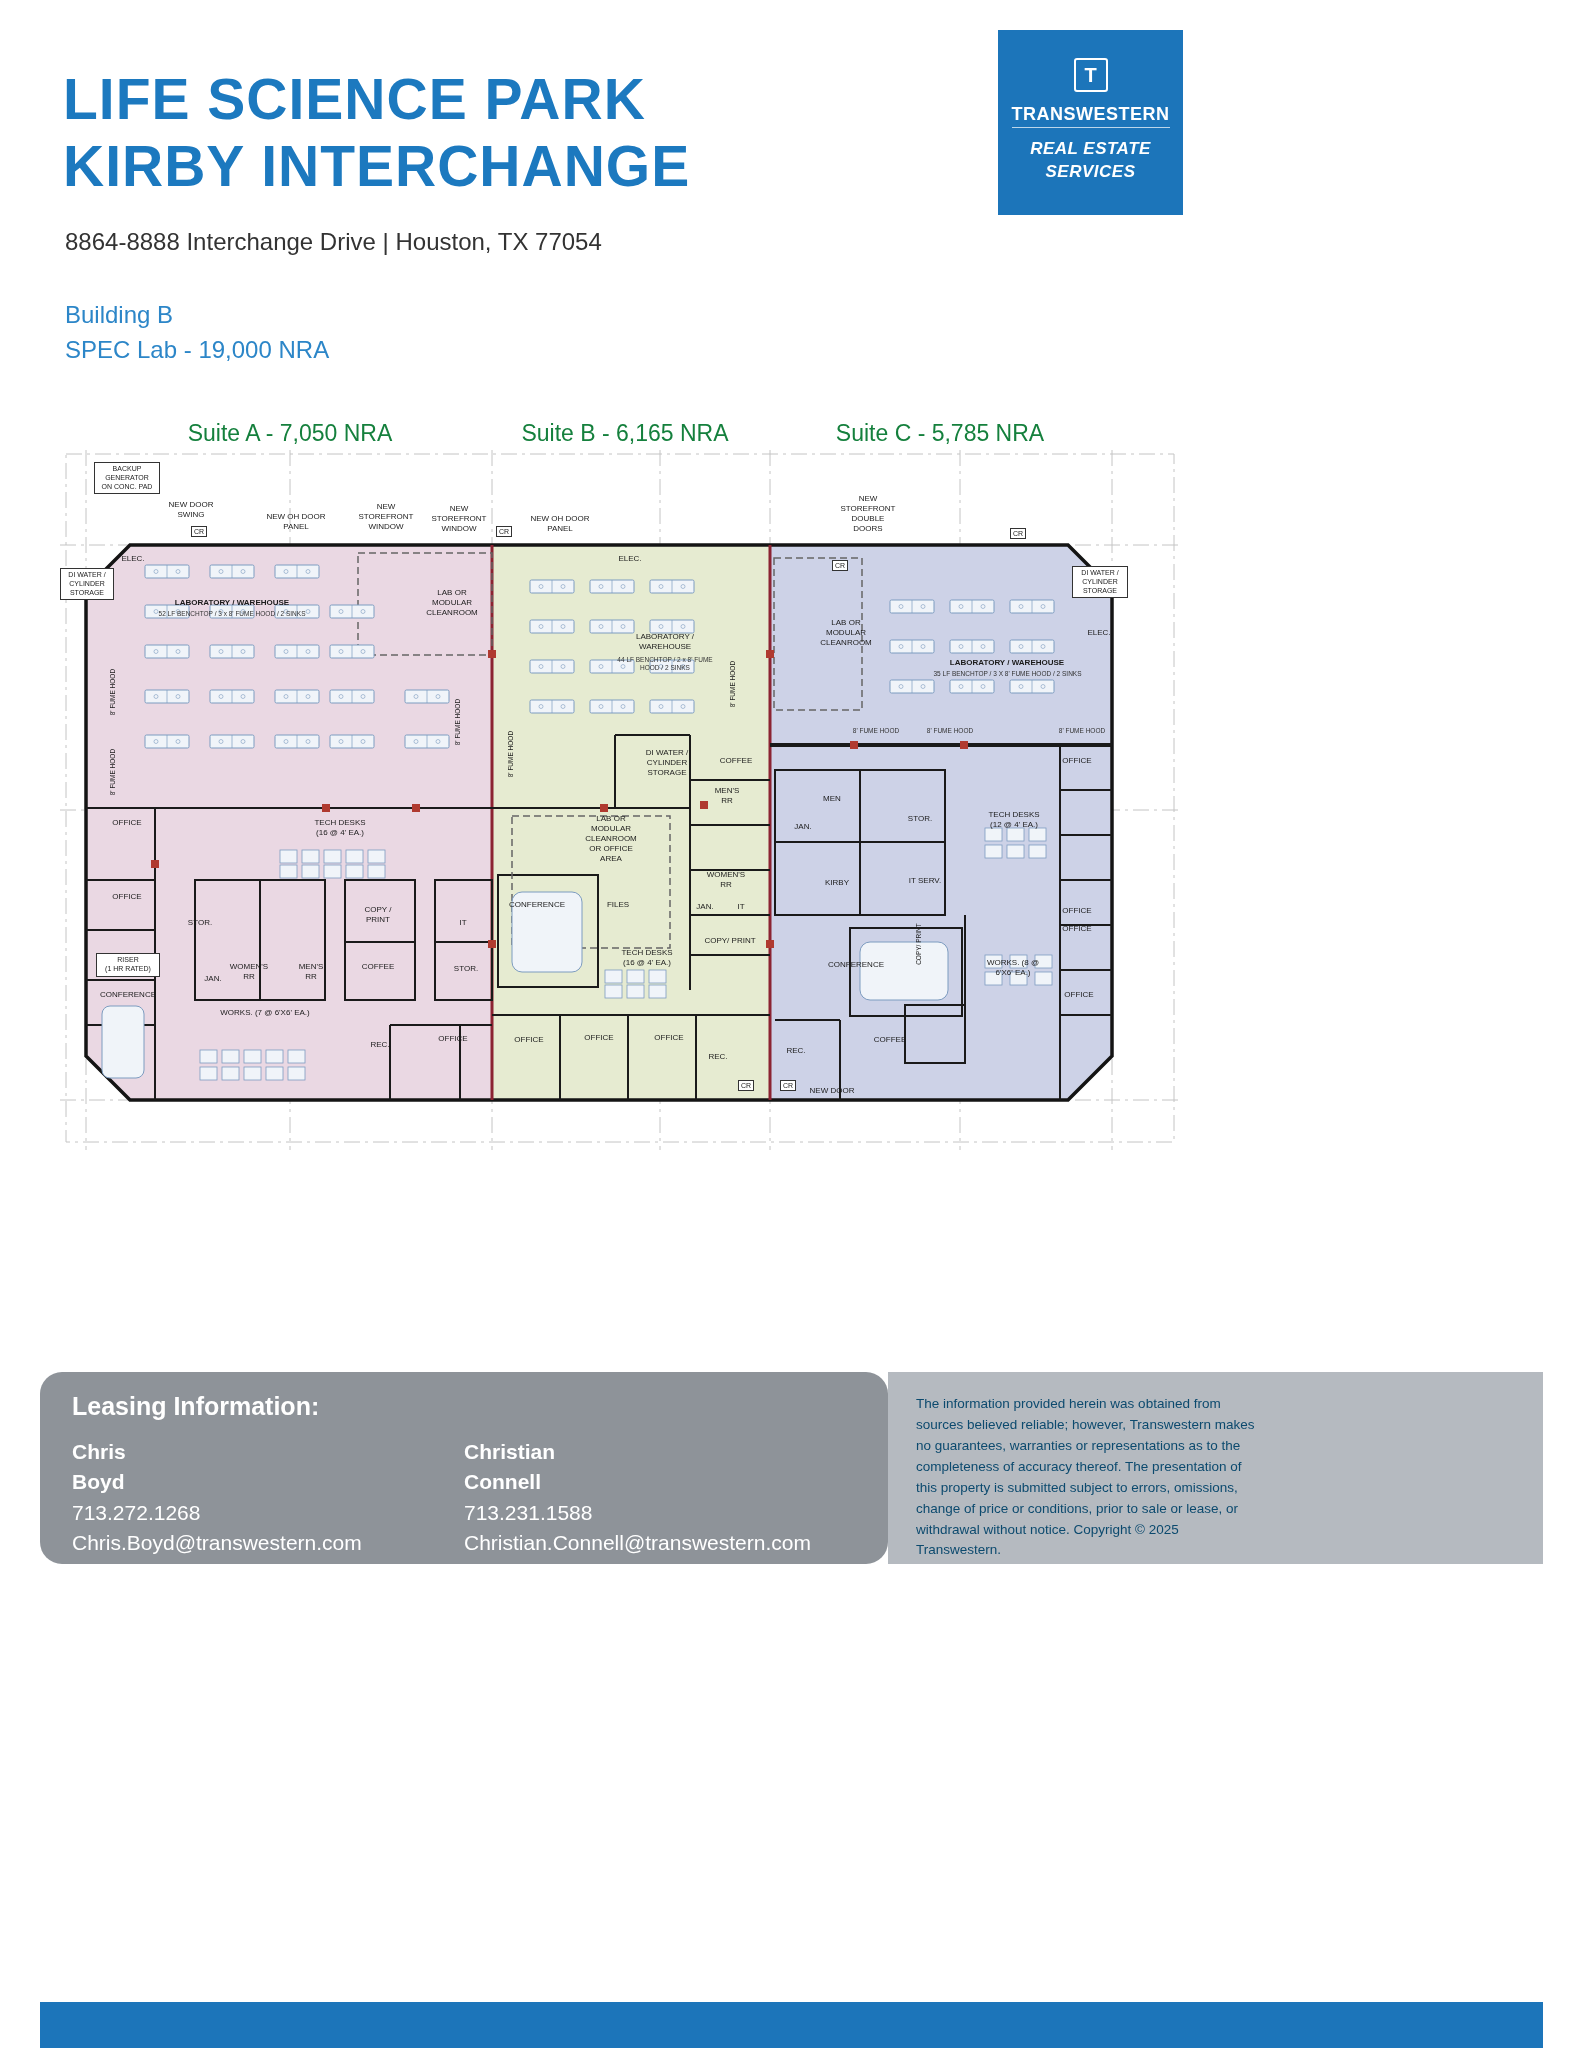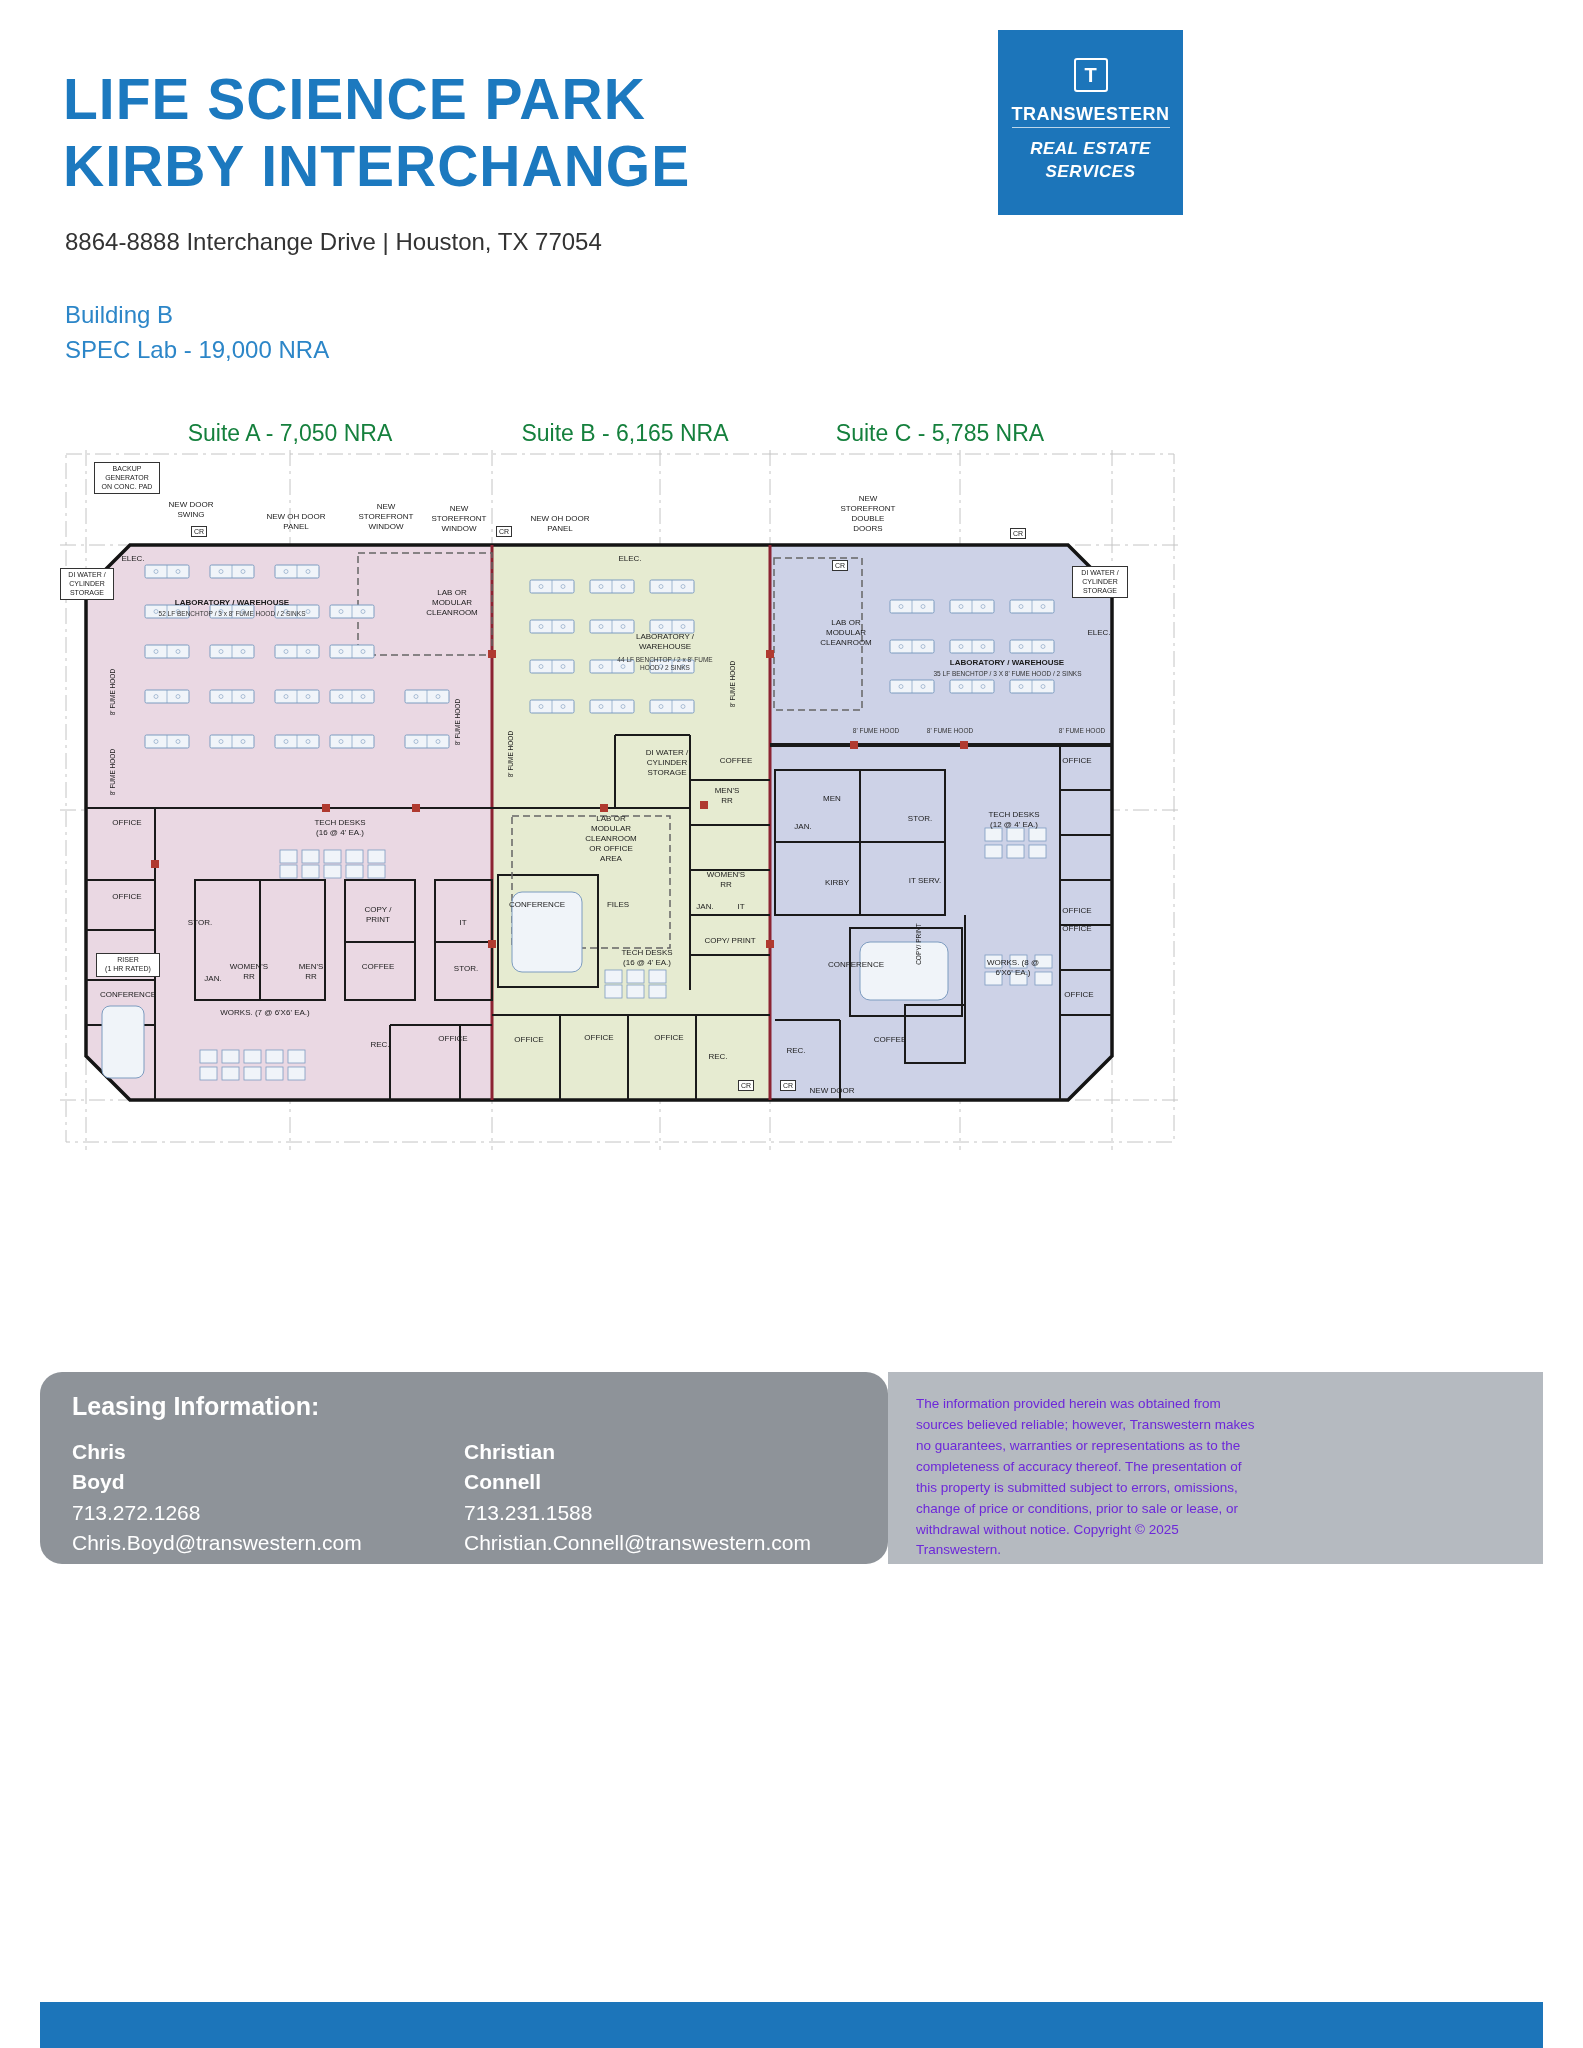--- a/index.html
+++ b/index.html
@@ -25,21 +25,21 @@
   .plan svg { position:absolute; left:0; top:0; }
   .fl-label { position:absolute; font-size:8px; line-height:1.25; color:#1b1b1b; text-align:center; white-space:pre-line; }
   .fl-label.sm { font-size:6.5px; color:#333; }
   .fl-label.boxed { border:1px solid #333; background:#fff; padding:2px 3px; font-size:7px; }
   .fl-label.vert { transform:rotate(-90deg); transform-origin:center center; white-space:nowrap; font-size:6.5px; }
   .cr-box { position:absolute; border:1px solid #333; background:#fff; font-size:7px; padding:1px 2px; color:#1b1b1b; }
 
   
   .footer { position:absolute; left:40px; top:1372px; width:1503px; height:192px; display:flex; }
   .footer-left { flex:0 0 788px; background:#8e9399; color:#fff; padding:20px 32px;border-radius:22px; }
-  .footer-right { flex:1; background:#b5bac0; color:#6d28d9; padding:22px 28px; }
+  .footer-right { flex:1; background:#b5bac0; color:#0c4a6e; padding:22px 28px; }
   .leasing-heading { font-size:25px; font-weight:bold; margin-bottom:16px; }
   .contacts { display:flex; }
   .contact { width:392px; font-size:21px; line-height:1.45; }
   .contact .nm { font-weight:bold; }
   .contact a { color:#fff; text-decoration:none; }
   .disclaimer { font-size:13.5px; line-height:1.55; width:350px; }
   .bottom-bar { position:absolute; left:40px; top:2002px; width:1503px; height:46px; background:#1c75ba; }
 </style>
 </head>
 <body>

